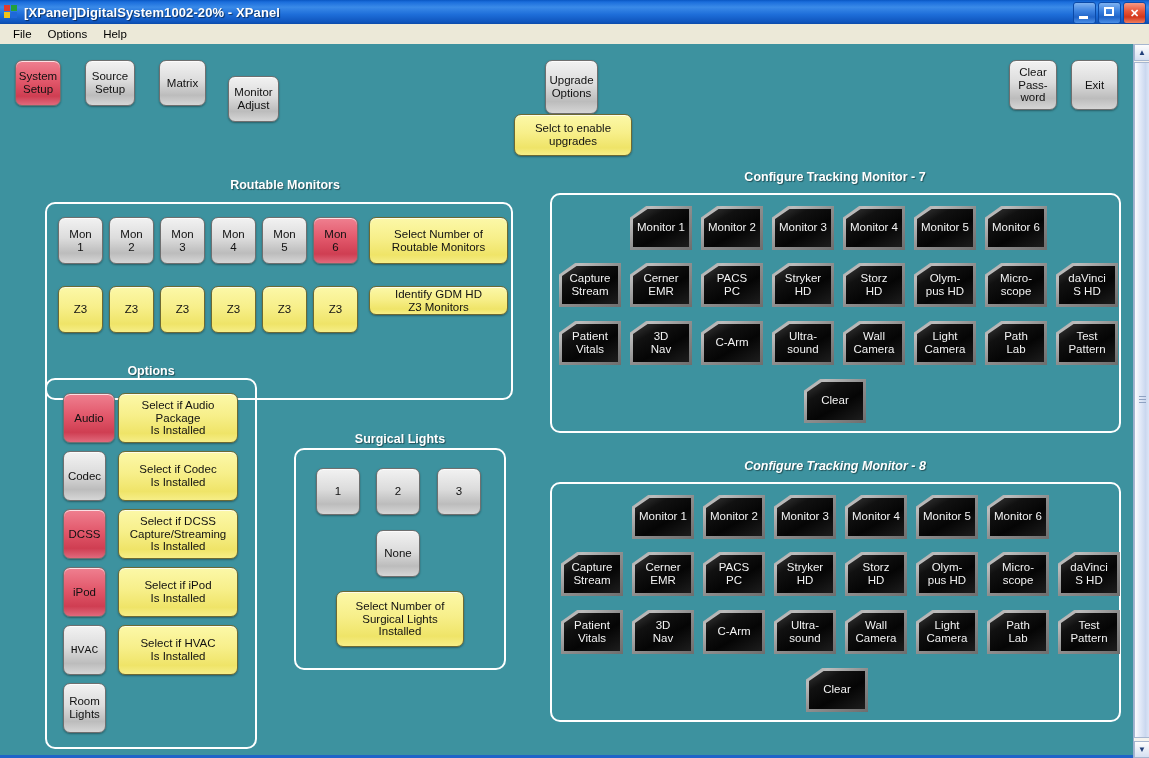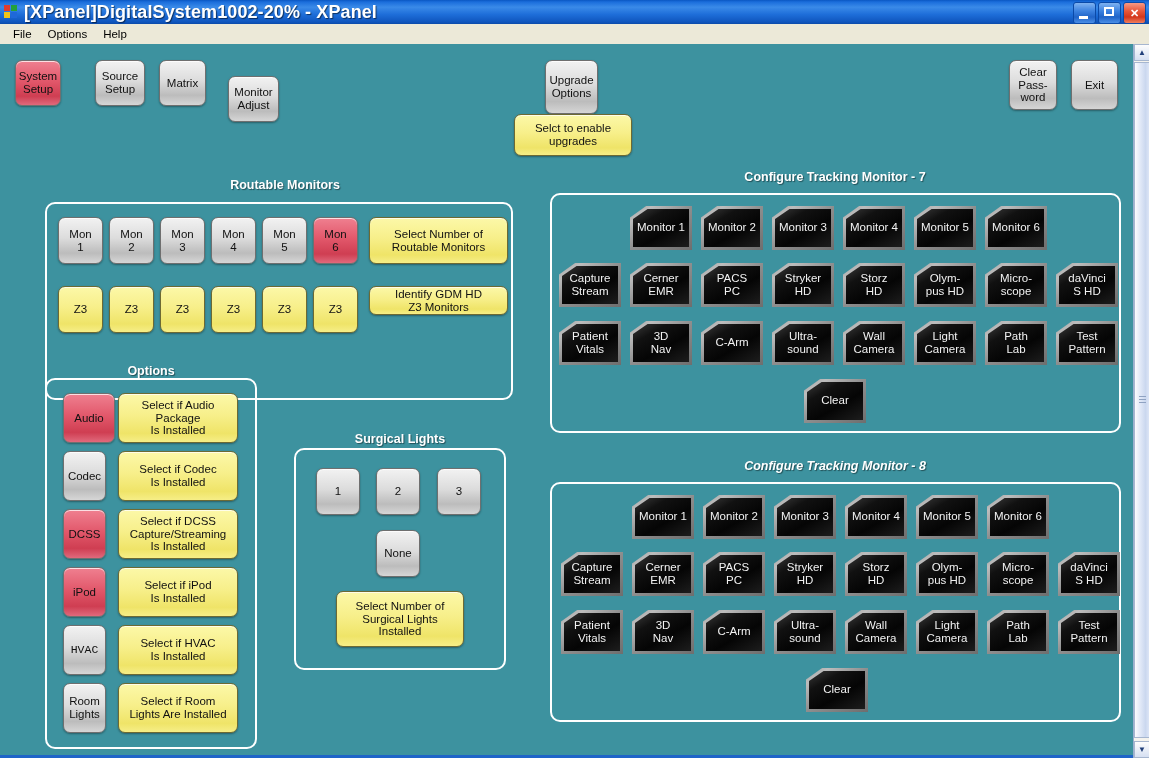--- a/index.html
+++ b/index.html
@@ -18,21 +18,21 @@
   #title-icon{
     width:15px;height:15px;margin-left:4px;margin-right:5px;
     position:relative;flex:none;
   }
   #title-icon i{position:absolute;display:block;}
   #title-icon .q1{left:0;top:0;width:6px;height:6px;background:#e03c2e;}
   #title-icon .q2{left:7px;top:0;width:6px;height:6px;background:#23a03c;}
   #title-icon .q3{left:0;top:7px;width:6px;height:6px;background:#f0c419;}
   #title-icon .q4{left:7px;top:7px;width:6px;height:6px;background:#1f68d8;}
   #title-text{
-    color:#fff;font-size:18px;font-weight:bold;
+    color:#fff;font-size:13px;font-weight:bold;
     text-shadow:1px 1px 1px rgba(0,0,0,.55);
     white-space:nowrap;letter-spacing:.1px;
   }
   #win-btns{position:absolute;right:3px;top:2px;display:flex;gap:2px;}
   .wb{
     width:21px;height:20px;border:1px solid #0b4aa8;border-radius:3px;
     position:relative;
     background:linear-gradient(180deg,#7fb2f0 0%,#3c82e0 40%,#2064c8 70%,#4a8ee6 100%);
   }
   .wb.close{background:linear-gradient(180deg,#f79a86 0%,#e8573a 40%,#d3371c 70%,#ef7e5e 100%);}
@@ -143,21 +143,21 @@
     <div class="menu-item">Help</div>
   </div>
 
   <div id="leftborder"></div>
   <div id="bottomborder"></div>
 
   <div id="clientarea">
 
     <div class="btn red" style="left:15px;top:16px;width:46px;height:46px;">System
 Setup</div>
-    <div class="btn gray" style="left:85px;top:16px;width:50px;height:46px;margin-left:10px;">Source
+    <div class="btn gray" style="left:85px;top:16px;width:50px;height:46px;">Source
 Setup</div>
     <div class="btn gray" style="left:159px;top:16px;width:47px;height:46px;">Matrix</div>
     <div class="btn gray" style="left:228px;top:16px;width:51px;height:46px;margin-top:16px;">Monitor
 Adjust</div>
 
     <div class="btn gray" style="left:545px;top:16px;width:53px;height:54px;">Upgrade
 Options</div>
     <div class="btn yellow" style="left:514px;top:70px;width:118px;height:42px;">Selct to enable
 upgrades</div>
 
@@ -212,22 +212,20 @@
       <div class="btn red" style="left:16px;top:187px;width:43px;height:50px;">iPod</div>
       <div class="btn yellow" style="left:71px;top:187px;width:120px;height:50px;">Select if iPod
 Is Installed</div>
 
       <div class="btn gray" style="left:16px;top:245px;width:43px;height:50px;font-family:Liberation Mono, monospace;">HVAC</div>
       <div class="btn yellow" style="left:71px;top:245px;width:120px;height:50px;">Select if HVAC
 Is Installed</div>
 
       <div class="btn gray" style="left:16px;top:303px;width:43px;height:50px;">Room
 Lights</div>
-      <div class="btn yellow" style="left:71px;top:303px;width:120px;height:50px;">Select if Room
-Lights Are Installed</div>
     </div>
 
     <div class="panel-title" style="left:294px;top:388px;width:212px;">Surgical Lights</div>
     <div class="panel" style="left:294px;top:404px;width:212px;height:222px;">
       <div class="btn gray" style="left:20px;top:18px;width:44px;height:47px;">1</div>
       <div class="btn gray" style="left:80px;top:18px;width:44px;height:47px;">2</div>
       <div class="btn gray" style="left:141px;top:18px;width:44px;height:47px;">3</div>
       <div class="btn gray" style="left:80px;top:80px;width:44px;height:47px;">None</div>
       <div class="btn yellow" style="left:40px;top:141px;width:128px;height:56px;">Select Number of
 Surgical Lights

